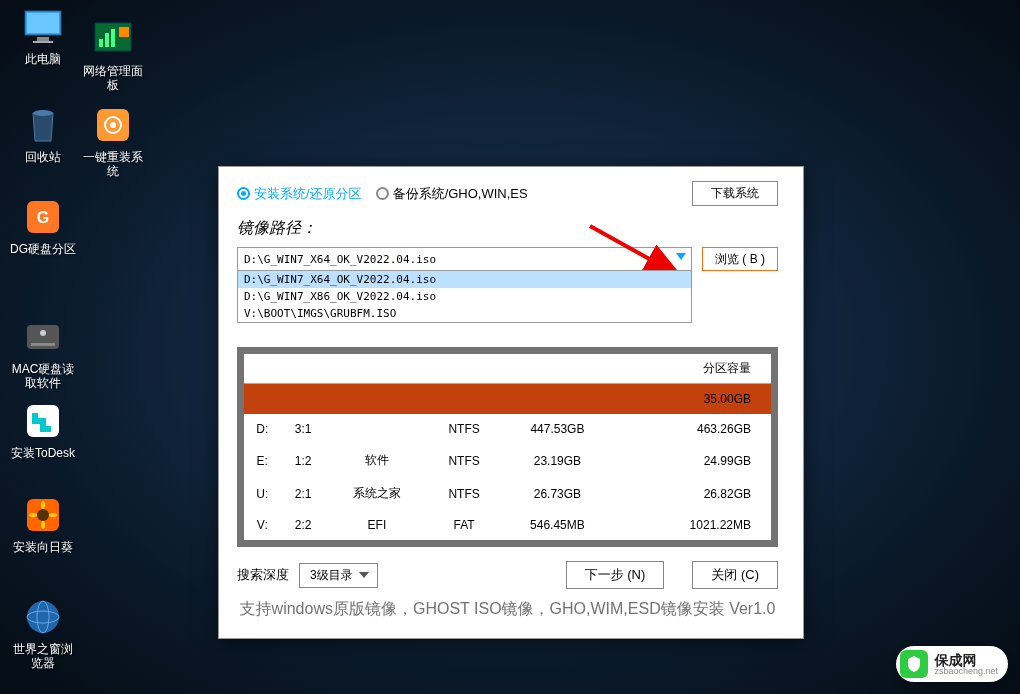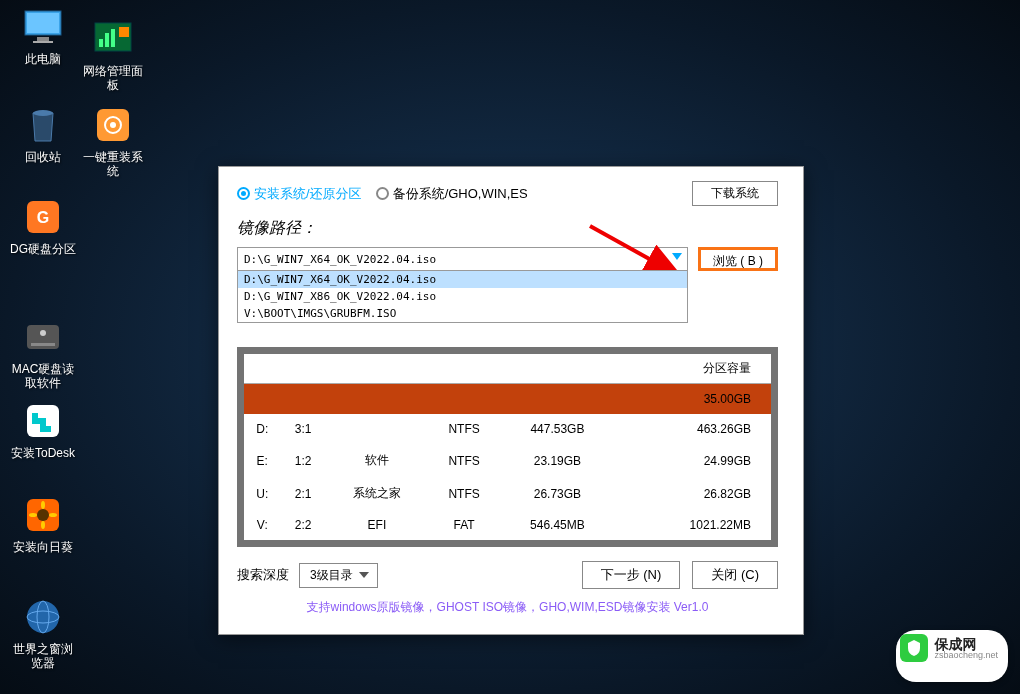--- a/index.html
+++ b/index.html
@@ -23,45 +23,45 @@
 .radio-circle.selected { border-color: #00aaff; }
 .radio-circle.selected::after { content: ''; width: 5px; height: 5px; background: #00aaff; border-radius: 50%; }
 .radio-label.blue { color: #00aaff; }
 .download-btn { margin-left: auto; border: 1px solid #888; padding: 3px 18px; font-size: 12px; cursor: pointer; background: #fff; }
 
 .path-label { font-size: 16px; margin-bottom: 8px; font-style: italic; }
 .path-row { display: flex; gap: 10px; align-items: flex-start; position: relative; }
 .path-input-wrap { flex: 1; position: relative; }
 .path-input { width: 100%; border: 1px solid #999; padding: 4px 24px 4px 6px; font-size: 11px; font-family: monospace; height: 24px; }
 .dropdown-arrow { position: absolute; right: 6px; top: 6px; width: 0; height: 0; border-left: 5px solid transparent; border-right: 5px solid transparent; border-top: 7px solid #00aaff; cursor: pointer; }
-.browse-btn { border: 3px solid #f97316; padding: 3px 12px; font-size: 12px; cursor: pointer; background: #fff; height: 24px; }
+.browse-btn { border: 1px solid #f97316; padding: 3px 12px; font-size: 12px; cursor: pointer; background: #fff; height: 24px; }
 .dropdown-list { position: absolute; top: 23px; left: 0; right: 0; background: #fff; border: 1px solid #999; z-index: 10; }
 .dropdown-item { padding: 2px 6px; font-size: 11px; font-family: monospace; cursor: pointer; }
 .dropdown-item.selected { background: #bde0ff; }
 
 .table-area { margin-top: 76px; border: 7px solid #737373; }
 .tbl { width: 100%; border-collapse: collapse; font-size: 12px; }
 .tbl th { border-bottom: 1px solid #aaa; padding: 6px 4px; font-weight: normal; background: #fff; }
 .tbl td { padding: 8px 4px; text-align: center; }
 .tbl th.capacity { text-align: right; padding-right: 20px; }
 .tbl tr.hl td { background: #c2410c; }
 .cap-cell { text-align: right !important; padding-right: 20px !important; }
 
 .bottom-row { display: flex; align-items: center; margin-top: 14px; gap: 10px; }
 .search-label { font-size: 13px; }
 .search-select { border: 1px solid #888; padding: 3px 24px 3px 10px; font-size: 12px; position: relative; display: inline-flex; align-items: center; cursor: pointer; }
 .search-select::after { content: ''; position: absolute; right: 8px; width: 0; height: 0; border-left: 5px solid transparent; border-right: 5px solid transparent; border-top: 6px solid #555; }
-.action-btns { margin-left: auto; display: flex; gap: 12px; }
+.action-btns { margin-left: auto; display: flex; gap: 28px; }
 .action-btn { border: 1px solid #888; padding: 4px 18px; font-size: 13px; cursor: pointer; background: #fff; }
 
-.footer { color: #8b5cf6; font-size: 12px; text-align: center; padding: 10px 0 8px 0; }
+.footer { color: #737373; font-size: 16px; text-align: center; padding: 10px 0 8px 0; }
 
 .red-arrow { position: absolute; pointer-events: none; }
 
-.watermark { position: absolute; right: 12px; bottom: 12px; display: flex; align-items: center; background: #fff; border-radius: 20px; padding: 4px 10px 20px 4px; box-shadow: 0 2px 6px rgba(0,0,0,0.3); }
+.watermark { position: absolute; right: 12px; bottom: 12px; display: flex; align-items: center; background: #fff; border-radius: 20px; padding: 4px 10px 4px 4px; box-shadow: 0 2px 6px rgba(0,0,0,0.3); }
 .watermark-icon { width: 28px; height: 28px; background: #2ecc40; border-radius: 6px; display: flex; align-items: center; justify-content: center; margin-right: 6px; }
 .watermark-text { display: flex; flex-direction: column; line-height: 1; }
 .watermark-main { font-size: 14px; font-weight: bold; color: #222; }
 .watermark-sub { font-size: 9px; color: #888; }
 </style>
 </head>
 <body>
 
 <div class="desktop-icon" style="left:8px;top:6px">
   <div class="icon-box">

